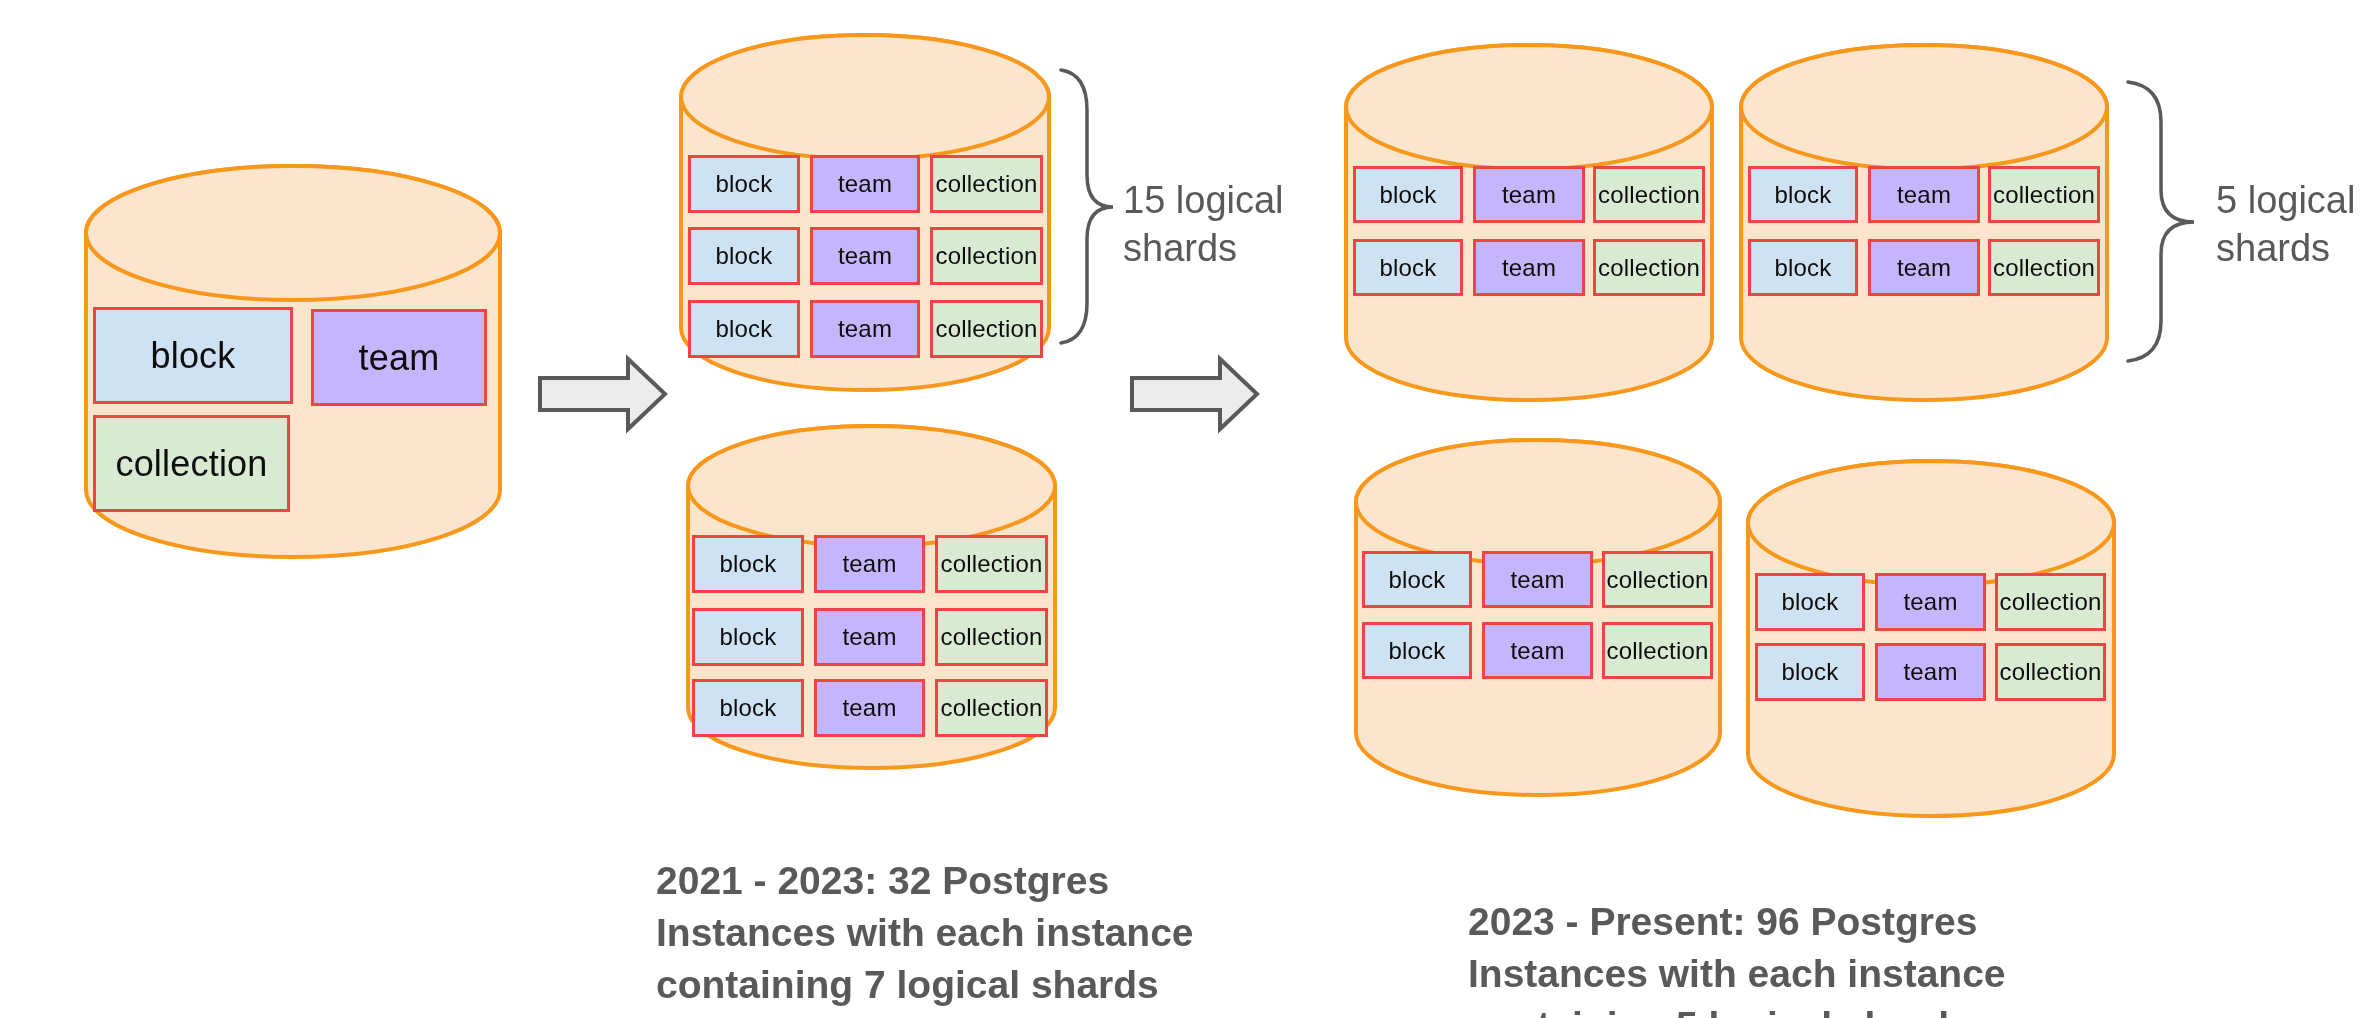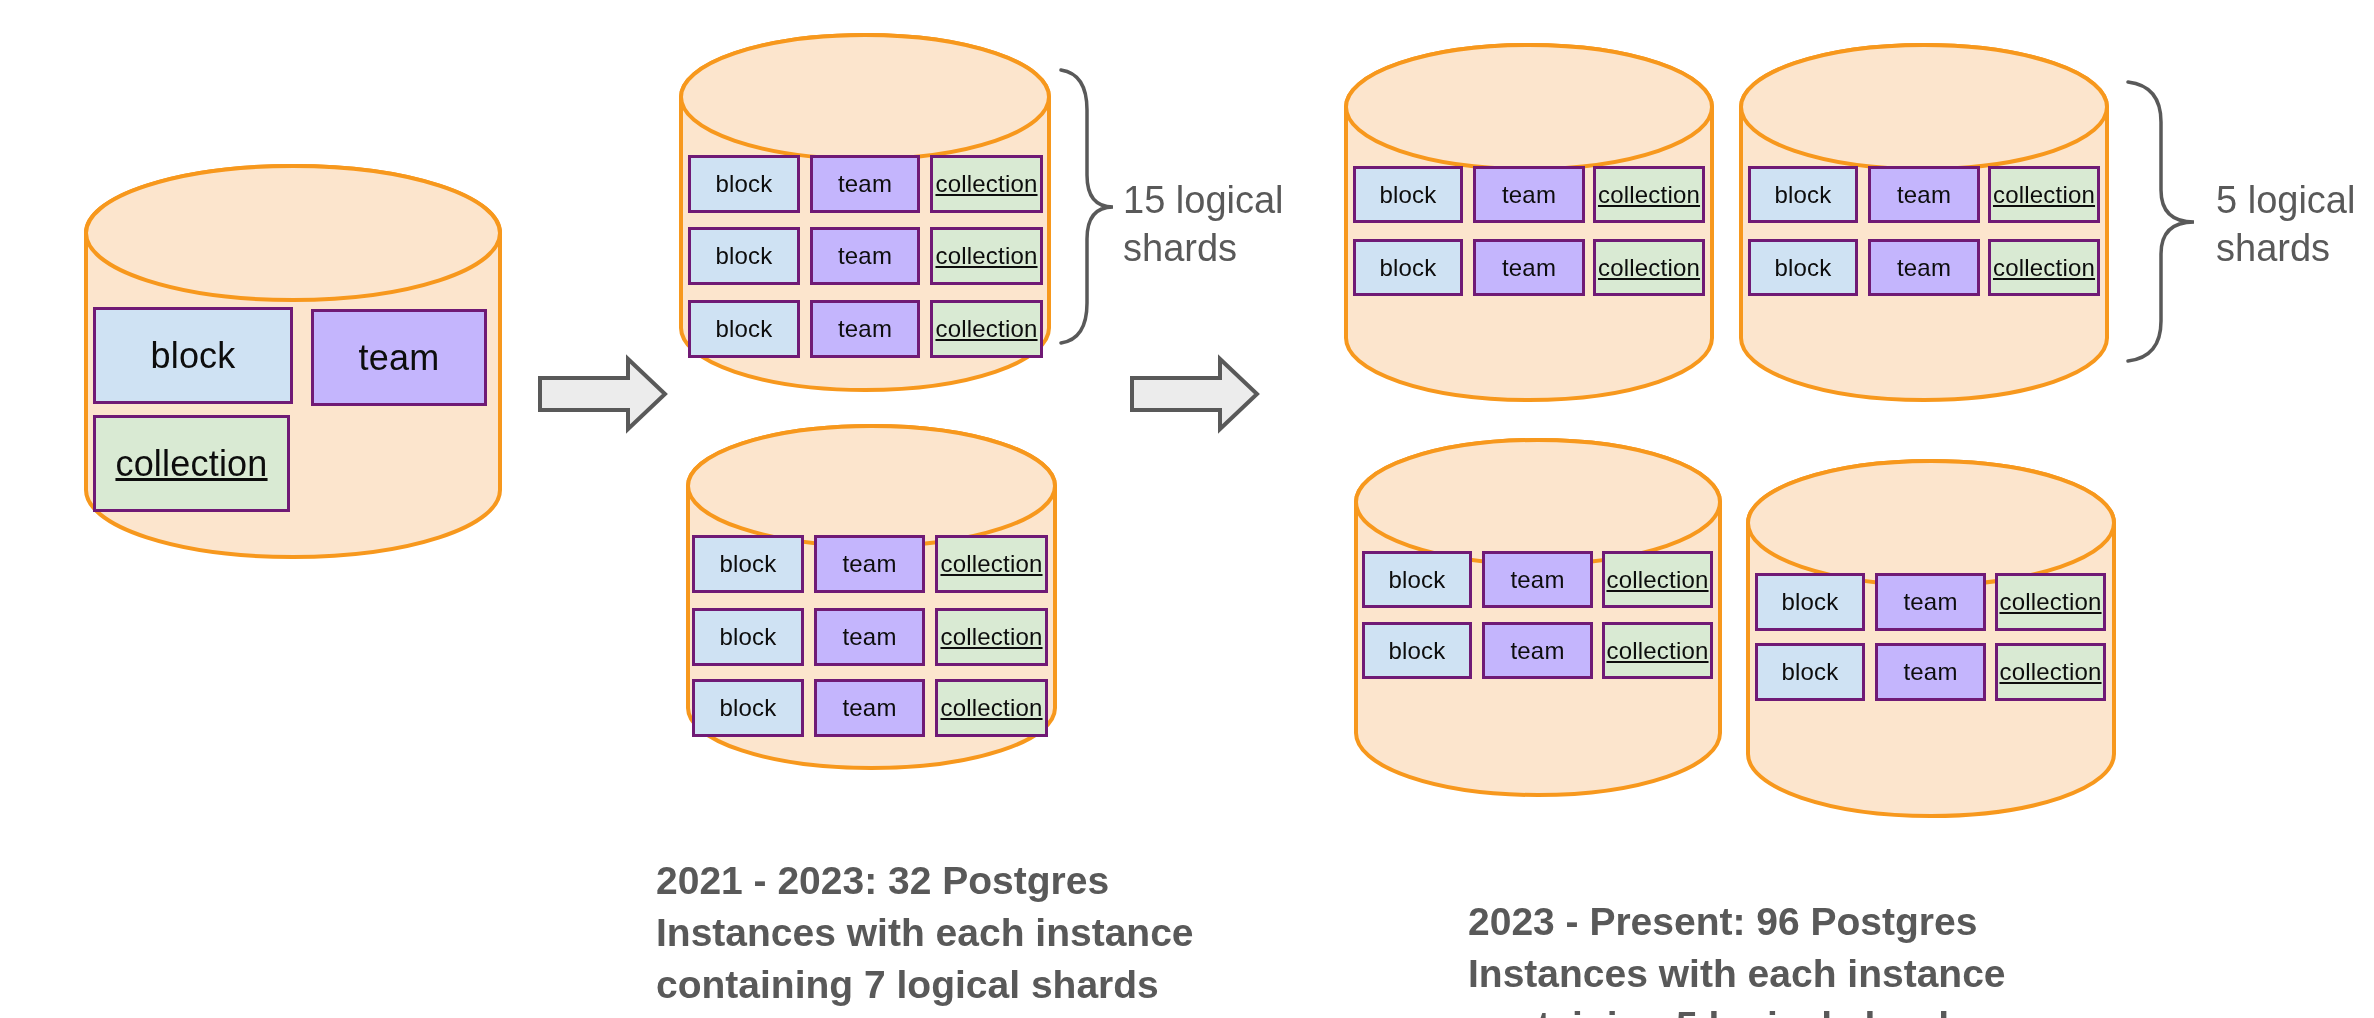--- a/index.html
+++ b/index.html
@@ -7,30 +7,30 @@
     position:relative;
     width:2374px;height:1018px;
     background:#ffffff;
     overflow:hidden;
     font-family:"Liberation Sans","DejaVu Sans",sans-serif;
   }
   .cyl{position:absolute;overflow:visible;}
   .tbox{
     position:absolute;
     display:flex;align-items:center;justify-content:center;
-    border:3px solid #701a75;
+    border:3px solid #ef4444;
     box-sizing:border-box;
     color:#0d0d0d;
     font-size:24px;
     letter-spacing:0.2px;
   }
   .tbox.big{font-size:36px;}
   .tbox.t0{background:#CFE2F3;}
   .tbox.t1{background:#c4b5fd;}
-  .tbox.t2{background:#D9EAD3;text-decoration:underline;}
+  .tbox.t2{background:#D9EAD3;}
   .arrow{position:absolute;overflow:visible;}
   .brace{position:absolute;overflow:visible;}
   .shard-label{
     position:absolute;
     color:#595959;
     font-size:38px;
     line-height:48px;
     white-space:pre-line;
     margin-top:8px;
   }

